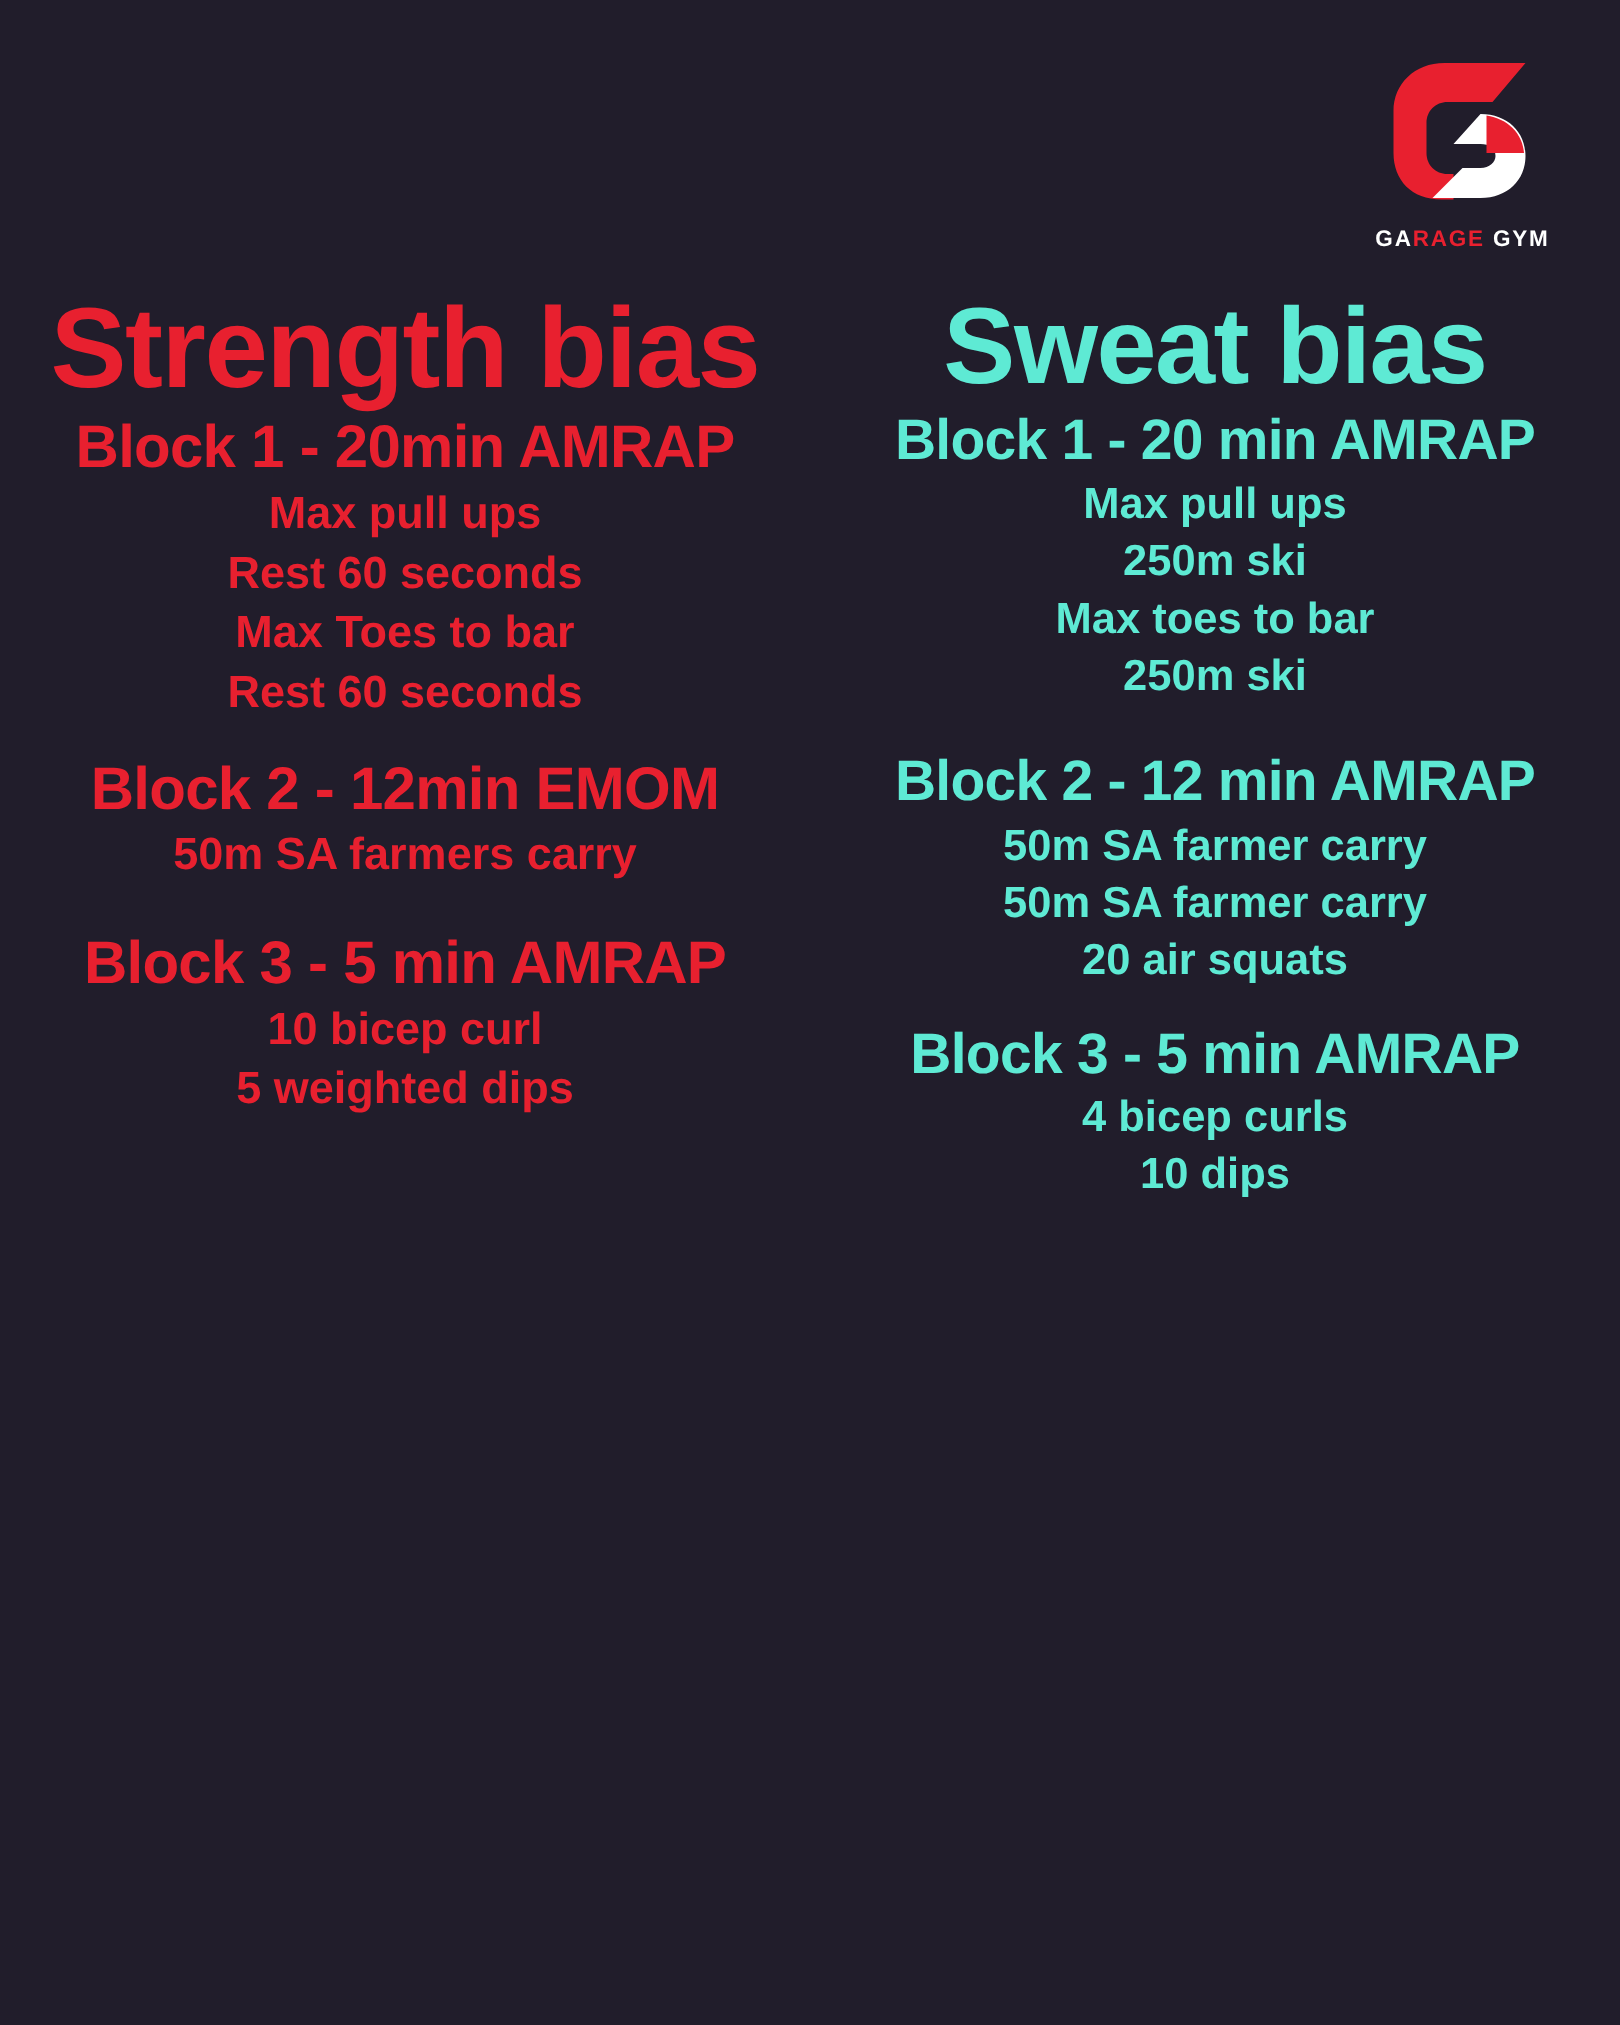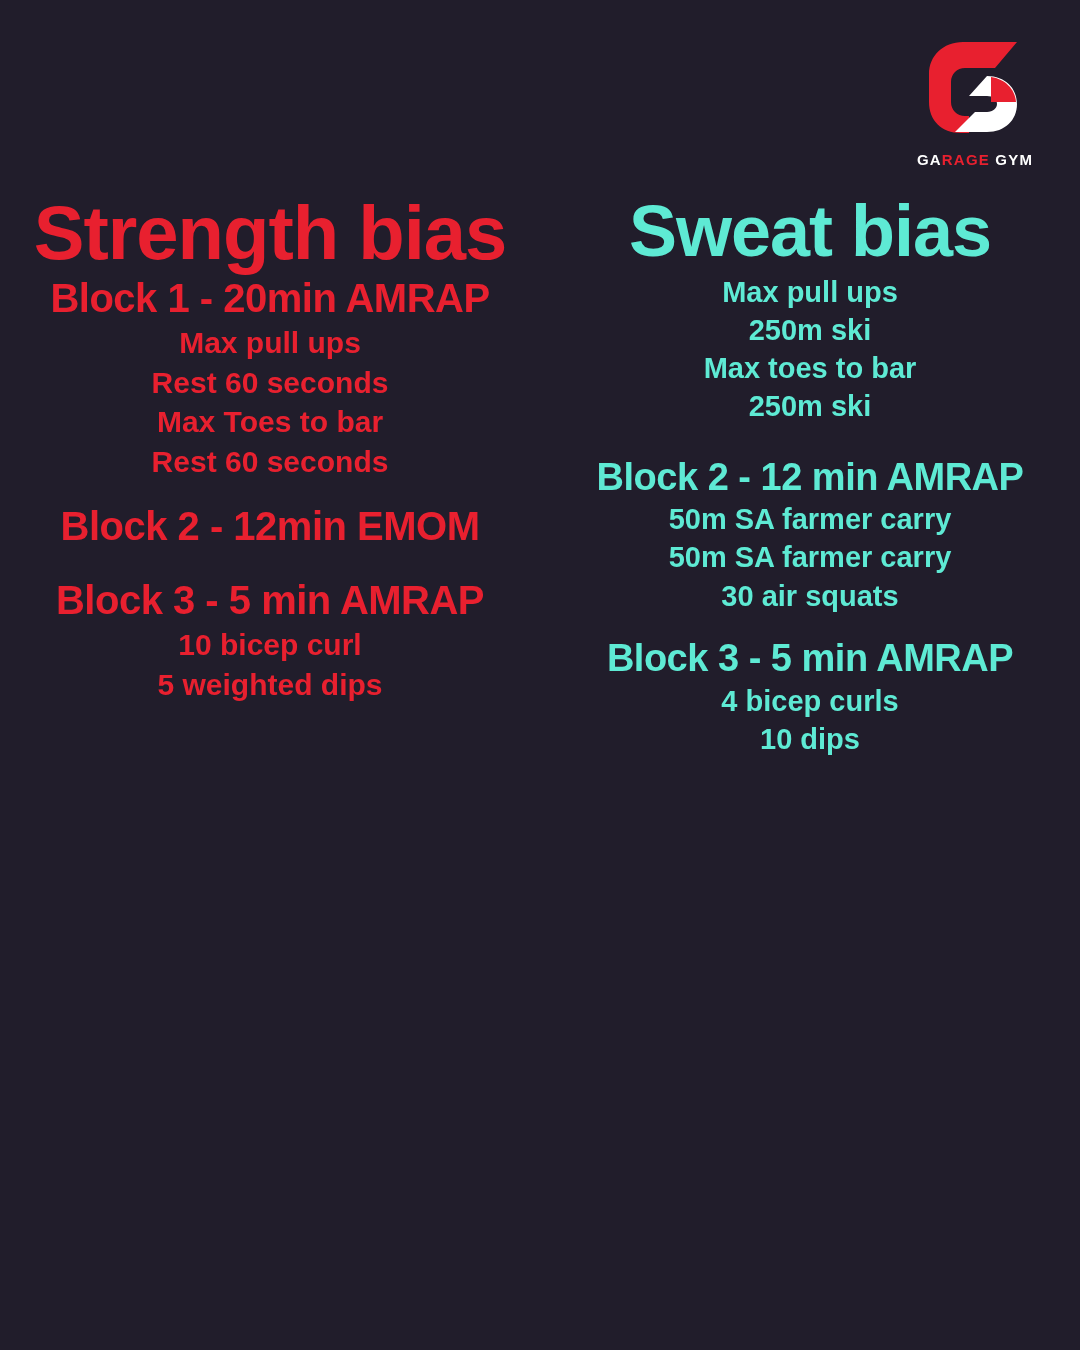--- a/index.html
+++ b/index.html
@@ -124,53 +124,57 @@
         <li>Rest 60 seconds</li>
         <li>Max Toes to bar</li>
         <li>Rest 60 seconds</li>
       </ul>
     </div>
 
     <div class="gap-sm"></div>
 
     <div class="block">
       <h2 class="block-heading">Block 2 - 12min EMOM</h2>
+      <ul class="block-items">
+        <li>50m SA farmers carry</li>
+      </ul>
     </div>
 
     <div class="gap-md"></div>
 
     <div class="block">
       <h2 class="block-heading">Block 3 - 5 min AMRAP</h2>
       <ul class="block-items">
         <li>10 bicep curl</li>
         <li>5 weighted dips</li>
       </ul>
     </div>
   </div>
 
   <div class="col col-right">
     <h1 class="col-title">Sweat bias</h1>
 
     <div class="block">
+      <h2 class="block-heading">Block 1 - 20 min AMRAP</h2>
       <ul class="block-items">
         <li>Max pull ups</li>
         <li>250m ski</li>
         <li>Max toes to bar</li>
         <li>250m ski</li>
       </ul>
     </div>
 
     <div class="gap-md"></div>
 
     <div class="block">
       <h2 class="block-heading">Block 2 - 12 min AMRAP</h2>
       <ul class="block-items">
         <li>50m SA farmer carry</li>
         <li>50m SA farmer carry</li>
-        <li>30 air squats</li>
+        <li>20 air squats</li>
       </ul>
     </div>
 
     <div class="gap-sm"></div>
 
     <div class="block">
       <h2 class="block-heading">Block 3 - 5 min AMRAP</h2>
       <ul class="block-items">
         <li>4 bicep curls</li>
         <li>10 dips</li>

